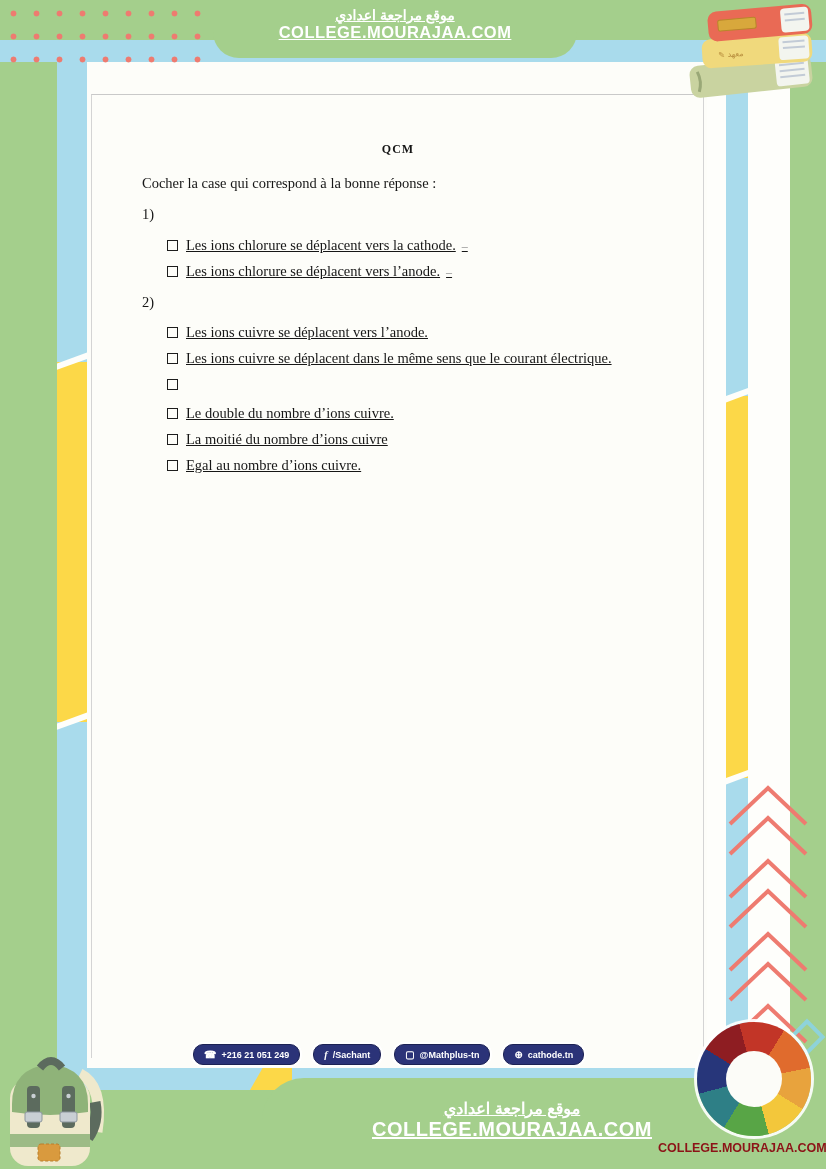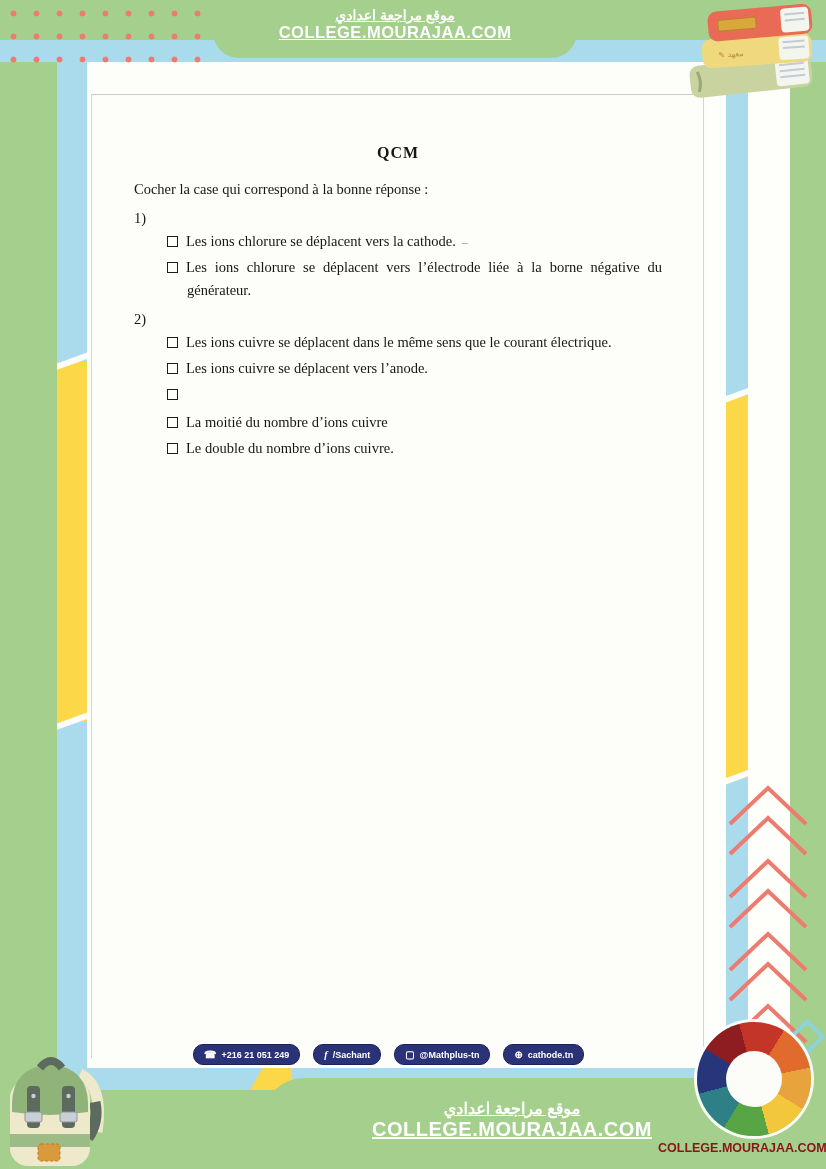--- a/index.html
+++ b/index.html
@@ -19,27 +19,27 @@
   .sep{position:absolute;left:-25%;width:150%;height:6px;background:#fefefb;transform:rotate(-20deg);}
   .bottom-blue{position:absolute;left:87px;top:1068px;width:639px;height:22px;background:#a9dbec;}
   .bottom-wedge{position:absolute;left:250px;top:1068px;width:42px;height:22px;background:#fcd848;
     clip-path:polygon(30% 0,100% 0,100% 100%,0 100%);}
   
   .page{position:absolute;left:87px;top:62px;width:620px;height:1006px;background:#fdfdf9;}
   .scan-frame{position:absolute;left:4px;right:3px;top:32px;bottom:10px;
     border-top:1px solid #c9c9c9;border-left:1px solid #d4d4d4;border-right:1px solid #d4d4d4;}
   .doc-content{position:absolute;left:47px;top:78px;width:528px;color:#161616;
     font-family:"Liberation Serif","DejaVu Serif",serif;font-size:14.5px;line-height:1.58;}
-  .doc-title{text-align:center;font-weight:bold;font-size:16px;letter-spacing:1px;margin:0 0 13px 0;}
-  .doc-content p{margin:0;}
+  .doc-title{text-align:center;font-weight:bold;font-size:12px;letter-spacing:1px;margin:0 0 13px 0;}
+  .doc-content p{margin:8px;}
   .justify{text-align:justify;}
   .question{margin-top:6px;}
   .qnum{margin:2px 0 2px 0;}
   .options{margin-left:23px;}
-  .option{padding-left:30px;text-indent:-20px;text-align:justify;margin-bottom:3px;}
+  .option{padding-left:30px;text-indent:-20px;text-align:justify;margin-bottom:3px;text-decoration:underline;}
   .checkbox{display:inline-block;width:9px;height:9px;border:1.6px solid #1d1d1d;
     margin-right:8px;vertical-align:-1px;text-indent:0;}
   .pen-mark{color:#8a8a8a;margin-left:6px;font-size:12px;}
   
   .social-bar{position:absolute;left:106px;bottom:3px;display:flex;gap:13px;}
   .pill{height:19px;padding:0 10px;border-radius:10px;background:#2b3378;border:1.5px solid #1c2254;
     color:#fff;font-size:9px;font-weight:bold;display:flex;align-items:center;gap:5px;
     box-shadow:0 0 0 2px #ffffff;}
   .pill-icon{font-size:10px;line-height:10px;color:#fff;}
   
@@ -115,47 +115,50 @@
       <h1 class="doc-title">QCM</h1>
       <p>Cocher la case qui  correspond à la bonne réponse :</p>
 
       <div class="question">
         <p class="qnum">1)</p>
         <div class="options">
           <div class="option">
             <span class="checkbox"></span><span>Les ions chlorure se déplacent vers la cathode.</span><span class="pen-mark">–</span>
           </div>
           <div class="option">
-            <span class="checkbox"></span><span>Les ions chlorure se déplacent vers l’électrode liée à la borne négative du générateur.</span>
+            <span class="checkbox"></span><span>Les ions chlorure se déplacent vers l’anode.</span><span class="pen-mark">–</span>
           </div>
         </div>
       </div>
 
       <div class="question">
         <p class="qnum">2)</p>
         <div class="options">
           <div class="option">
+            <span class="checkbox"></span><span>Les ions cuivre se déplacent vers l’anode.</span>
+          </div>
+          <div class="option">
             <span class="checkbox"></span><span>Les ions cuivre se déplacent dans le même sens que le courant électrique.</span>
-          </div>
-          <div class="option">
-            <span class="checkbox"></span><span>Les ions cuivre se déplacent vers l’anode.</span>
           </div>
           <div class="option">
             <span class="checkbox"></span>
           </div>
         </div>
       </div>
 
       <div class="question">
         <div class="options">
           <div class="option">
+            <span class="checkbox"></span><span>Le double du nombre d’ions cuivre.</span>
+          </div>
+          <div class="option">
             <span class="checkbox"></span><span>La moitié du nombre d’ions cuivre</span>
           </div>
           <div class="option">
-            <span class="checkbox"></span><span>Le double du nombre d’ions cuivre.</span>
+            <span class="checkbox"></span><span>Egal au nombre d’ions cuivre.</span>
           </div>
         </div>
       </div>
     </div>
 
     <div class="social-bar">
       <div class="pill">
         <span class="pill-icon">☎</span>
         <span>+216 21 051 249</span>
       </div>

